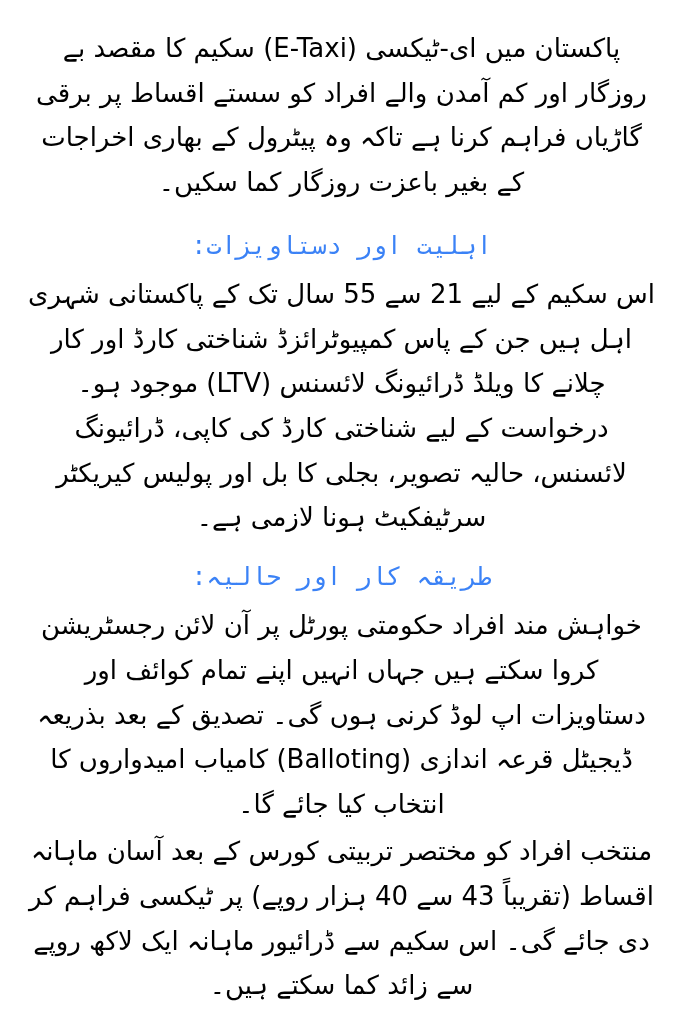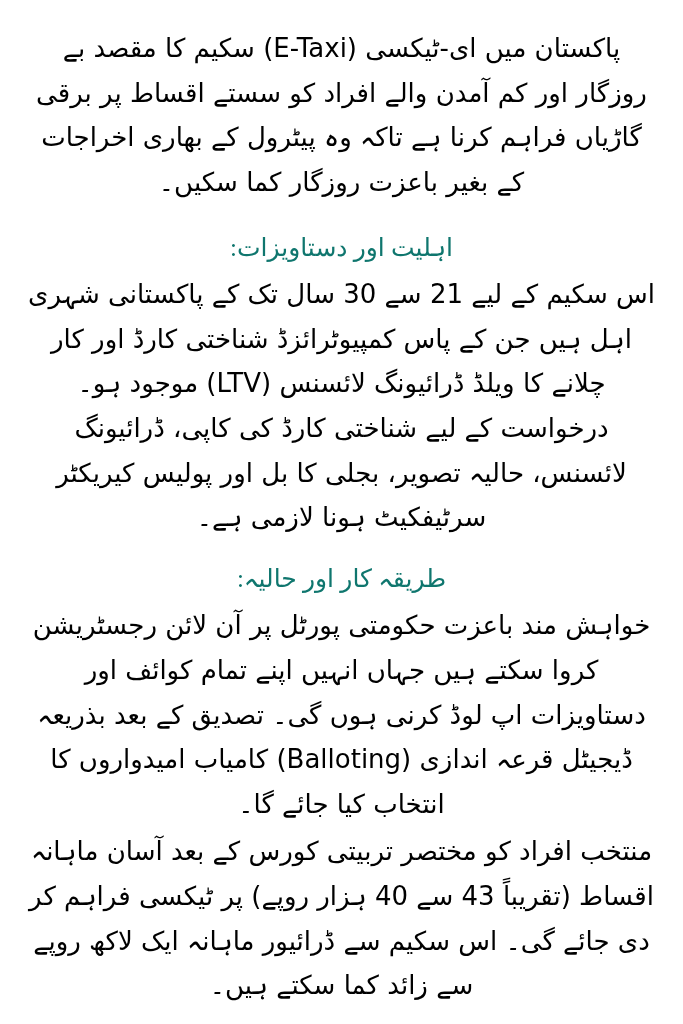--- a/index.html
+++ b/index.html
@@ -34,45 +34,45 @@
     font-family: "DejaVu Sans", "Liberation Sans", sans-serif;
     font-weight: 400;
     letter-spacing: 0px;
   }
   .heading {
     direction: rtl;
     text-align: center;
     unicode-bidi: plaintext;
     font-size: 25px;
     line-height: 1.6;
-    color: #0f766e;
+    color: #3b82f6;
     margin: 10px 0 4px 0;
     font-weight: 400;
-    font-family: Liberation Serif, serif;
+    font-family: Liberation Mono, monospace;
   }
   .para.tight {
     margin-bottom: 2px;
   }
   .spacer-sm { height: 6px; }
   .spacer-xs { height: 2px; }
 </style>
 </head>
 <body>
 
 <div class="page">
 
   <p class="para">پاکستان میں ای-ٹیکسی (E-Taxi) سکیم کا مقصد بے روزگار اور کم آمدن والے افراد کو سستے اقساط پر برقی گاڑیاں فراہم کرنا ہے تاکہ وہ پیٹرول کے بھاری اخراجات کے بغیر باعزت روزگار کما سکیں۔</p>
 
   <div class="spacer-sm"></div>
 
   <h2 class="heading">اہلیت اور دستاویزات:</h2>
 
-  <p class="para">اس سکیم کے لیے 21 سے 30 سال تک کے پاکستانی شہری اہل ہیں جن کے پاس کمپیوٹرائزڈ شناختی کارڈ اور کار چلانے کا ویلڈ ڈرائیونگ لائسنس (LTV) موجود ہو۔ درخواست کے لیے شناختی کارڈ کی کاپی، ڈرائیونگ لائسنس، حالیہ تصویر، بجلی کا بل اور پولیس کیریکٹر سرٹیفکیٹ ہونا لازمی ہے۔</p>
+  <p class="para">اس سکیم کے لیے 21 سے 55 سال تک کے پاکستانی شہری اہل ہیں جن کے پاس کمپیوٹرائزڈ شناختی کارڈ اور کار چلانے کا ویلڈ ڈرائیونگ لائسنس (LTV) موجود ہو۔ درخواست کے لیے شناختی کارڈ کی کاپی، ڈرائیونگ لائسنس، حالیہ تصویر، بجلی کا بل اور پولیس کیریکٹر سرٹیفکیٹ ہونا لازمی ہے۔</p>
 
   <div class="spacer-xs"></div>
 
   <h2 class="heading">طریقہ کار اور حالیہ:</h2>
 
-  <p class="para tight">خواہش مند باعزت حکومتی پورٹل پر آن لائن رجسٹریشن کروا سکتے ہیں جہاں انہیں اپنے تمام کوائف اور دستاویزات اپ لوڈ کرنی ہوں گی۔ تصدیق کے بعد بذریعہ ڈیجیٹل قرعہ اندازی (Balloting) کامیاب امیدواروں کا انتخاب کیا جائے گا۔</p>
+  <p class="para tight">خواہش مند افراد حکومتی پورٹل پر آن لائن رجسٹریشن کروا سکتے ہیں جہاں انہیں اپنے تمام کوائف اور دستاویزات اپ لوڈ کرنی ہوں گی۔ تصدیق کے بعد بذریعہ ڈیجیٹل قرعہ اندازی (Balloting) کامیاب امیدواروں کا انتخاب کیا جائے گا۔</p>
 
   <p class="para">منتخب افراد کو مختصر تربیتی کورس کے بعد آسان ماہانہ اقساط (تقریباً 43 سے 40 ہزار روپے) پر ٹیکسی فراہم کر دی جائے گی۔ اس سکیم سے ڈرائیور ماہانہ ایک لاکھ روپے سے زائد کما سکتے ہیں۔</p>
 
 </div>
 
 </body></html>

